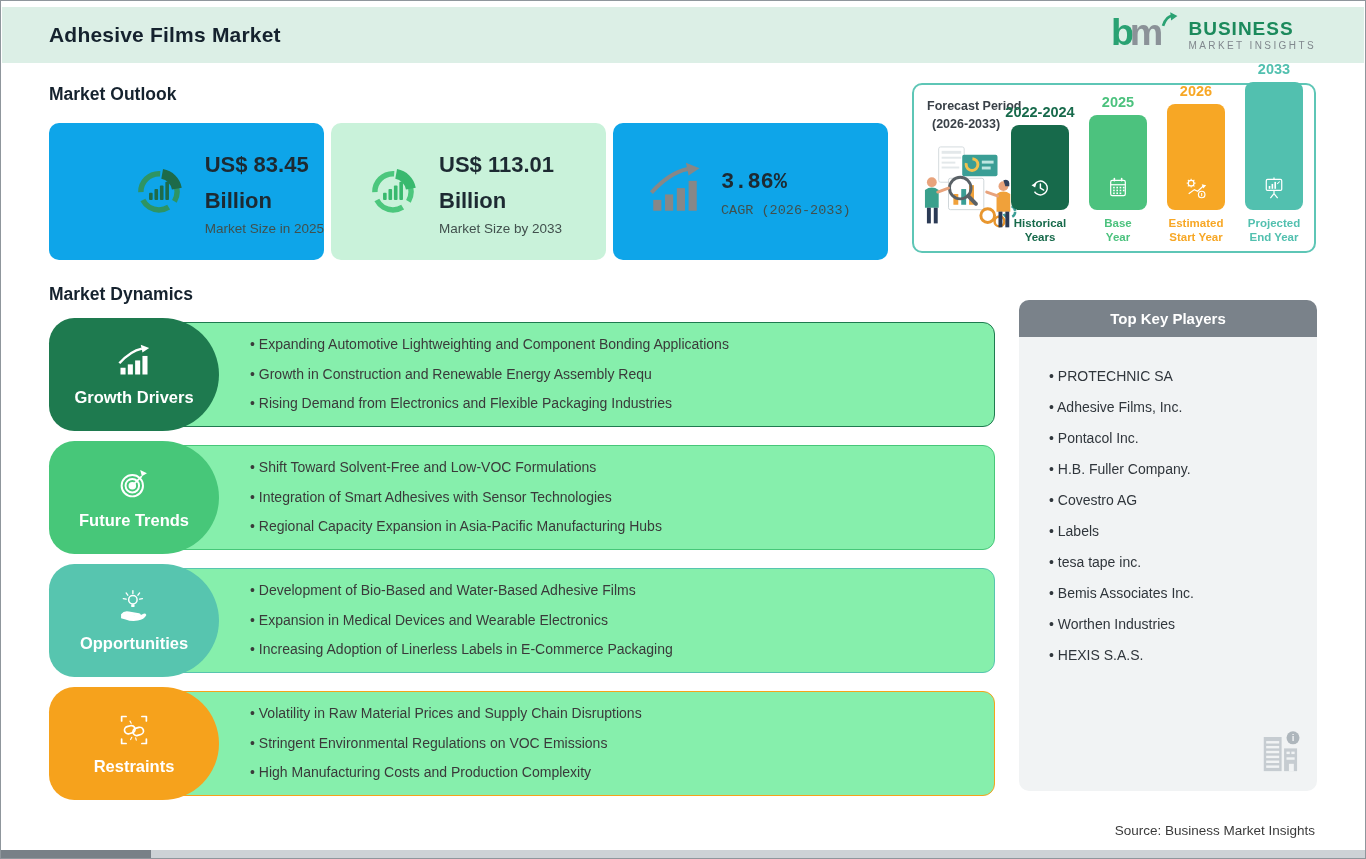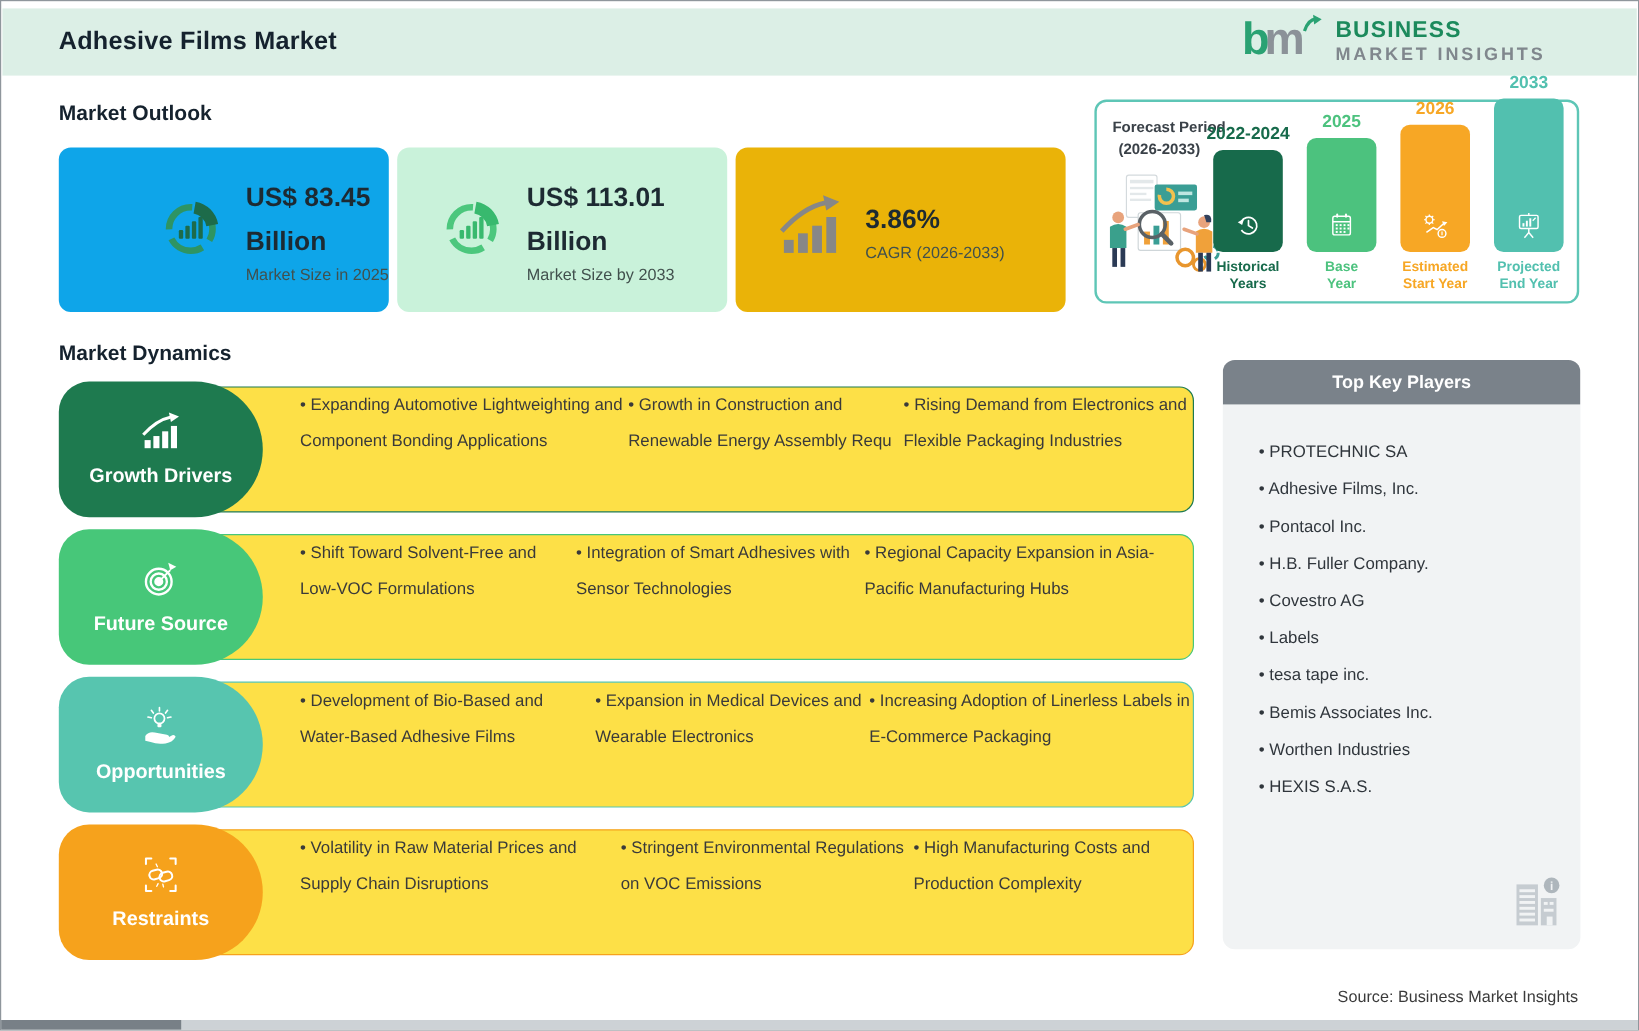--- a/index.html
+++ b/index.html
@@ -2,25 +2,25 @@
 <html><head>
 <meta charset="utf-8">
 <style>
   * { margin:0; padding:0; box-sizing:border-box; }
   html,body { width:1366px; height:859px; }
   body { font-family:"Liberation Sans", sans-serif; background:#ffffff; position:relative; overflow:hidden; }
   .page { position:absolute; inset:0; border:1px solid #8f969c; background:#ffffff; }
 
   
   .header-band { position:absolute; left:1px; right:1px; top:6px; height:56px; background:#dcefe6;
-                 display:flex; align-items:center; justify-content:space-between; padding:0 76px 0 47px; }
+                 display:flex; align-items:center; justify-content:space-between; padding:0 48px 0 47px; }
   .page-title { font-size:21px; font-weight:bold; color:#15222e; letter-spacing:.2px; }
   .logo { display:flex; align-items:center; gap:8px; }
   .logo-text .l1 { font-size:19px; font-weight:bold; color:#1c8a5c; letter-spacing:1px; line-height:1.05; }
-  .logo-text .l2 { font-size:15px; font-weight:bold; color:#80878d; letter-spacing:2.4px; margin-top:2px; }
+  .logo-text .l2 { font-size:10px; font-weight:normal; color:#80878d; letter-spacing:2.4px; margin-top:2px; }
 
   
   .sec-heading { position:absolute; left:48px; font-size:17.5px; font-weight:bold; color:#15222e; }
   #h-outlook { top:83px; }
   #h-dynamics { top:283px;text-align:center; }
 
   
   .cards { position:absolute; left:48px; top:122px; display:flex; gap:7px; }
   .stat-card { width:275px; height:137px; border-radius:10px; display:flex; align-items:center; gap:17px; padding-left:33px; }
   .stat-val { font-size:22px; font-weight:bold; color:#1d2a32; line-height:1.62; }
@@ -35,22 +35,22 @@
   .fc-cols { position:absolute; right:9px; bottom:5px; display:flex; gap:16px; align-items:flex-end; }
   .fc-col { width:62px; display:flex; flex-direction:column; align-items:center; }
   .fc-year { font-size:14.5px; font-weight:bold; white-space:nowrap; margin-bottom:5px; }
   .fc-bar { width:58px; border-radius:8px; position:relative; }
   .fc-bar svg { position:absolute; left:50%; bottom:9px; transform:translateX(-50%); }
   .fc-cap { font-size:11.5px; font-weight:bold; text-align:center; line-height:1.25; margin-top:6px; height:30px; }
 
   
   .dyn-rows { position:absolute; left:48px; top:317px; width:946px; }
   .dyn-row { position:relative; height:113px; margin-bottom:10px; }
-  .dyn-box { position:absolute; left:28px; right:0; top:4px; bottom:4px; background:#fde047;
-             border:1px solid; border-radius:12px; display:flex; flex-direction:row; justify-content:center; padding-left:172px; }
+  .dyn-box { position:absolute; left:28px; right:0; top:4px; bottom:4px; background:#86efac;
+             border:1px solid; border-radius:12px; display:flex; flex-direction:column; justify-content:center; padding-left:172px; }
   .dyn-box .bullet { font-size:14px; color:#3a3a3a; line-height:29.5px; }
   .bullet::before { content:"• "; }
   .dyn-label { position:absolute; left:0; top:0; width:170px; height:113px; border-radius:26px 58px 58px 26px;
                display:flex; flex-direction:column; align-items:center; justify-content:center; gap:5px; color:#fff; }
   .dyn-label .lbl { font-size:16.5px; font-weight:bold; }
 
   
   .players { position:absolute; left:1018px; top:299px; width:298px; height:491px; background:#f1f3f4; border-radius:10px; overflow:hidden; }
   .players-head { height:37px; background:#7a828a; color:#fff; font-size:15px; font-weight:bold; text-align:center; line-height:37px; }
   .players-list { margin:24px 0 0 30px; }
@@ -113,21 +113,21 @@
               <rect x="27" y="31" width="4" height="12" rx="1"></rect>
     <rect x="33" y="27" width="4" height="16" rx="1"></rect>
               <rect x="39" y="23" width="4" height="20" rx="1"></rect>
             </g>
           </svg></span>
     <div>
       <div class="stat-val">US$ 113.01<br>Billion</div>
       <div class="stat-cap">Market Size by 2033</div>
     </div>
       </div>
-      <div class="stat-card" style="background: #eab308;">
+      <div class="stat-card" style="background: #0ea5e9; font-family: Liberation Mono, monospace;">
         <span><svg width="58" height="58" viewBox="0 0 64 64">
     <g fill="#878787">
               <rect x="8" y="44" width="9" height="12"></rect>
               <rect x="21" y="38" width="9" height="18"></rect>
     <rect x="34" y="31" width="9" height="25"></rect>
               <rect x="47" y="23" width="9" height="33"></rect>
             </g>
     <path d="M6 36 Q26 14 46 10" fill="none" stroke="#878787" stroke-width="4.5"></path>
     <polygon points="44,3 59,9 47,17" fill="#878787"></polygon>
           </svg></span>
@@ -285,21 +285,21 @@
           <div class="bullet">Regional Capacity Expansion in Asia-Pacific Manufacturing Hubs</div>
         </div>
     <div class="dyn-label" style="background:#47c779">
       <span><svg width="36" height="36" viewBox="0 0 64 64" stroke="#ffffff" fill="none" stroke-width="3.5">
     <circle cx="29" cy="35" r="19"></circle>
               <circle cx="29" cy="35" r="12"></circle>
               <circle cx="29" cy="35" r="5" fill="#ffffff"></circle>
     <path d="M29 35 L46 18" stroke-width="3"></path>
               <polygon points="46,18 43,7 55,13" fill="#ffffff" stroke="none"></polygon>
             </svg></span>
-      <span class="lbl">Future Source</span>
+      <span class="lbl">Future Trends</span>
     </div>
       </div>
       <div class="dyn-row">
         <div class="dyn-box" style="border-color:#57c5af">
           <div class="bullet">Development of Bio-Based and Water-Based Adhesive Films</div>
           <div class="bullet">Expansion in Medical Devices and Wearable Electronics</div>
           <div class="bullet">Increasing Adoption of Linerless Labels in E-Commerce Packaging</div>
         </div>
     <div class="dyn-label" style="background:#57c5af">
       <span><svg width="36" height="36" viewBox="0 0 64 64">

